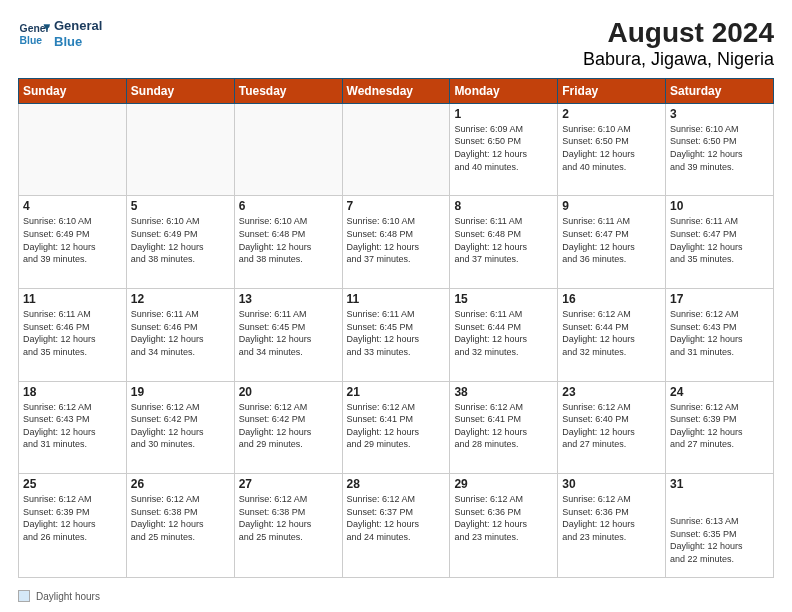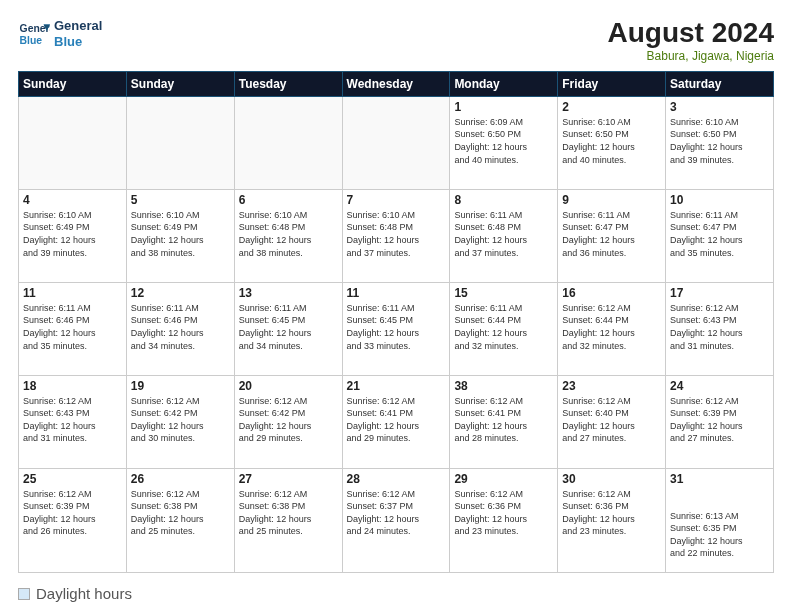--- a/index.html
+++ b/index.html
@@ -35,32 +35,32 @@
     .title-block {
       text-align: right;
     }
     .month-title {
       font-size: 28px;
       font-weight: bold;
       color: #222;
       line-height: 1.1;
     }
     .subtitle {
-      font-size: 12px;
-      color: #4d7c0f;
+      font-size: 18px;
+      color: #000000;
     }
     .calendar {
       flex: 1;
       border: 1px solid #ccc;
       border-collapse: collapse;
       width: 100%;
       table-layout: fixed;
     }
     .calendar th {
-      background-color: #0f172a;
+      background-color: #c2410c;
       color: #fff;
       font-size: 12px;
       font-weight: bold;
       padding: 5px 4px;
       text-align: left;
       border: 1px solid #1a5276;
     }
     .calendar td {
       border: 1px solid #ccc;
       vertical-align: top;
@@ -83,21 +83,21 @@
       display: block;
       margin-bottom: 2px;
     }
     .day-info {
       font-size: 9px;
       color: #333;
       line-height: 1.4;
     }
     .footer {
       margin-top: 12px;
-      font-size: 15px;
+      font-size: 10px;
       color: #555;
       display: flex;
       align-items: center;
       gap: 6px;
     }
     .footer-box {
       width: 12px;
       height: 12px;
       background: #d5e8f7;
       border: 1px solid #aaa;

